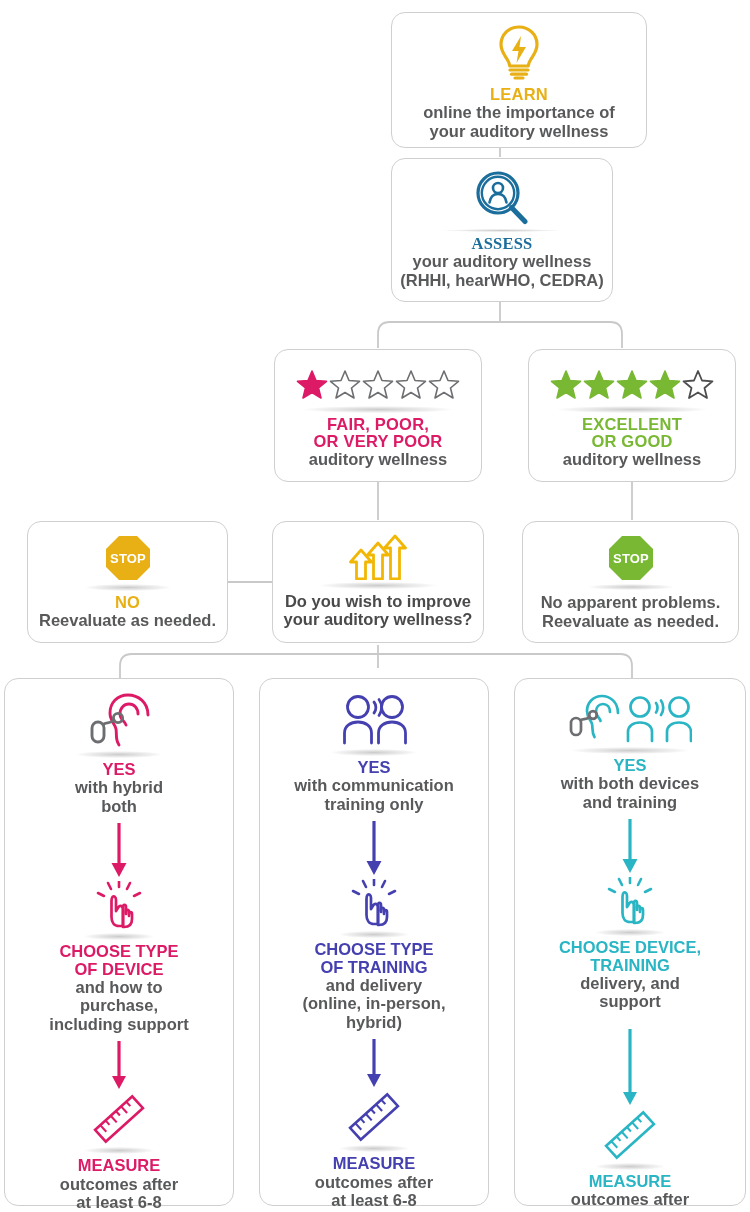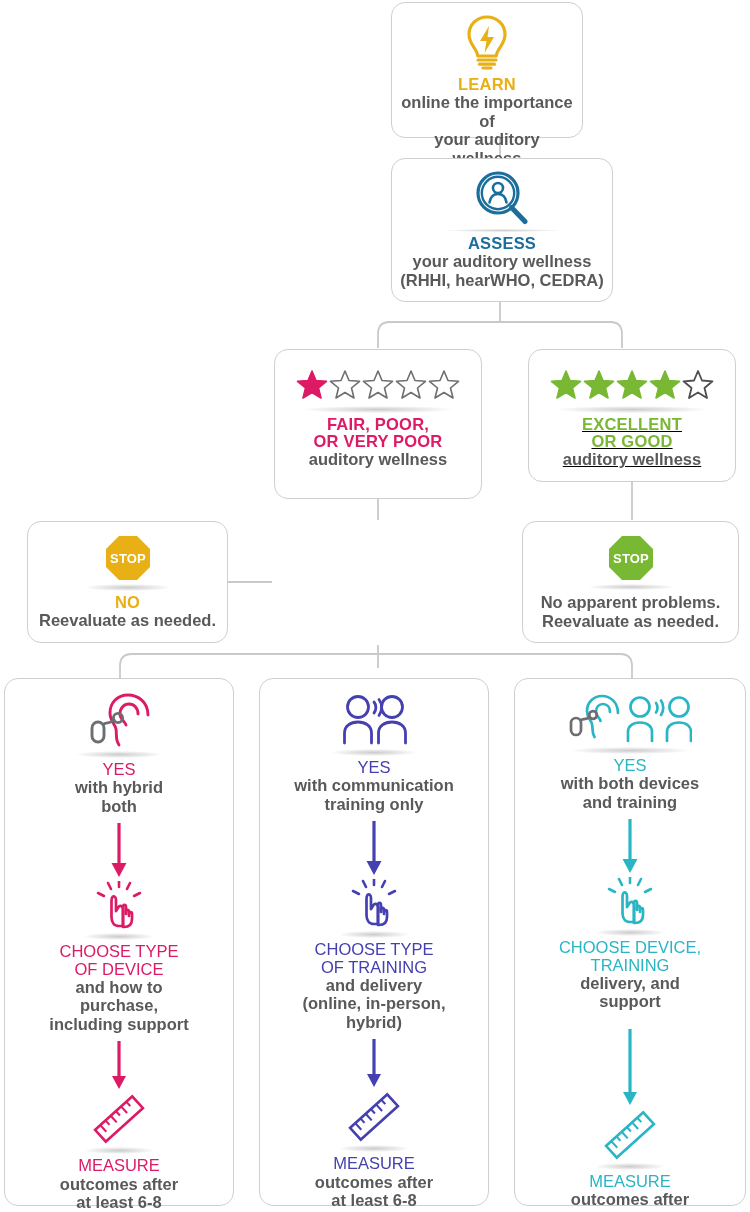--- a/index.html
+++ b/index.html
@@ -44,40 +44,40 @@
   }
   .sub{
     color:#58595b;
     font-size:16.5px;
     line-height:1.12;
     font-weight:bold;
   }
 
   
   .c-gold{color:#E8B014;}
-  .c-blue{color:#1B6E9C;}
+  .c-blue{color:#1B6E9C;font-family:Liberation Serif, serif;}
   .c-pink{color:#DD1A66;}
   .c-green{color:#78B833;}
   .c-indigo{color:#4540B0;}
   .c-teal{color:#29B5C4;}
 
   
   .stars{display:flex;gap:1px;align-items:center;justify-content:center;height:40px;}
 
   
   .col{
     position:absolute;box-sizing:border-box;
     background:#fff;border:1.6px solid #cfcfcf;border-radius:14px;
     display:flex;flex-direction:column;align-items:center;
     padding:14px 6px 10px;
   }
   .blk{display:flex;flex-direction:column;align-items:center;text-align:center;}
   .arrowgap{display:flex;justify-content:center;}
   .txt-sm{font-size:16.5px;line-height:1.12;font-weight:bold;color:#58595b;}
-  .kick-sm{font-weight:normal;font-size:16.5px;line-height:1.05;text-transform:uppercase;text-align:center;}
+  .kick-sm{font-weight:bold;font-size:16.5px;line-height:1.05;text-transform:uppercase;text-align:center;}
 </style>
 </head>
 <body>
 
 <div id="stage">
 
   <svg id="wires" viewBox="0 0 750 1212">
     <g fill="none" stroke="#c9c9c9" stroke-width="1.8">
 
       <path d="M500,138 L500,157"></path>
@@ -89,21 +89,21 @@
 
       <path d="M632,482 L632,520"></path>
 
       <path d="M228,582 L272,582"></path>
 
       <path d="M378,645 L378,668"></path>
       <path d="M120,678 L120,666 Q120,654 132,654 L620,654 Q632,654 632,666 L632,678"></path>
     </g>
   </svg>
 
-  <div class="node" style="left:391px;top:2px;width:192px;height:136px;">
+  <div class="node" style="left:391px;top:12px;width:256px;height:136px;">
     <div class="icon-wrap">
       <svg width="52" height="58" viewBox="0 0 52 58">
         <g fill="none" stroke="#E8B014" stroke-width="3.2" stroke-linecap="round" stroke-linejoin="round">
           <path d="M26 4 C15.5 4 8 12 8 21.5 C8 28 11.5 32 14 36 C15.8 38.8 16.5 40.5 16.8 43 L35.2 43 C35.5 40.5 36.2 38.8 38 36 C40.5 32 44 28 44 21.5 C44 12 36.5 4 26 4 Z"></path>
           <path d="M17 47 L35 47"></path>
           <path d="M18.5 51.2 L33.5 51.2"></path>
           <path d="M22 55 L30 55"></path>
         </g>
         <path d="M28 13 L19 28 L25.5 28 L23.5 40 L33 24 L26.5 24 Z" fill="#E8B014"></path>
       </svg>
@@ -127,21 +127,21 @@
           <path d="M15.5 33.5 C16.5 27 20 25 24 25 C28 25 31.5 27 32.5 33.5"></path>
         </g>
       </svg>
     </div>
     <div class="shadow"></div>
     <div class="kicker c-blue">ASSESS</div>
     <div class="sub">your auditory wellness</div>
     <div class="sub">(RHHI, hearWHO, CEDRA)</div>
   </div>
 
-  <div class="node" style="left:274px;top:349px;width:208px;height:150px;padding-top:14px;">
+  <div class="node" style="left:274px;top:349px;width:208px;height:133px;padding-top:14px;">
     <div class="stars">
       <svg width="32" height="31" viewBox="0 0 32 31">
           <path d="M16 2 L20 11.5 L30.5 12.3 L22.5 19 L25 29 L16 23.5 L7 29 L9.5 19 L1.5 12.3 L12 11.5 Z" fill="#DD1A66" stroke="#DD1A66" stroke-width="1.6" stroke-linejoin="round"></path>
         </svg>
       <svg width="32" height="31" viewBox="0 0 32 31">
           <path d="M16 2 L20 11.5 L30.5 12.3 L22.5 19 L25 29 L16 23.5 L7 29 L9.5 19 L1.5 12.3 L12 11.5 Z" fill="none" stroke="#6d6e71" stroke-width="1.6" stroke-linejoin="round"></path>
         </svg>
       <svg width="32" height="31" viewBox="0 0 32 31">
           <path d="M16 2 L20 11.5 L30.5 12.3 L22.5 19 L25 29 L16 23.5 L7 29 L9.5 19 L1.5 12.3 L12 11.5 Z" fill="none" stroke="#6d6e71" stroke-width="1.6" stroke-linejoin="round"></path>
         </svg>
@@ -151,21 +151,21 @@
       <svg width="32" height="31" viewBox="0 0 32 31">
           <path d="M16 2 L20 11.5 L30.5 12.3 L22.5 19 L25 29 L16 23.5 L7 29 L9.5 19 L1.5 12.3 L12 11.5 Z" fill="none" stroke="#6d6e71" stroke-width="1.6" stroke-linejoin="round"></path>
         </svg>
     </div>
     <div class="shadow lg"></div>
     <div class="kicker c-pink">FAIR, POOR,</div>
     <div class="kicker c-pink">OR VERY POOR</div>
     <div class="sub">auditory wellness</div>
   </div>
 
-  <div class="node" style="left:528px;top:349px;width:208px;height:133px;padding-top:14px;text-decoration:underline;">
+  <div class="node" style="left:528px;top:349px;width:208px;height:133px;padding-top:14px;">
     <div class="stars">
       <svg width="32" height="31" viewBox="0 0 32 31">
           <path d="M16 2 L20 11.5 L30.5 12.3 L22.5 19 L25 29 L16 23.5 L7 29 L9.5 19 L1.5 12.3 L12 11.5 Z" fill="#78B833" stroke="#78B833" stroke-width="1.6" stroke-linejoin="round"></path>
         </svg>
       <svg width="32" height="31" viewBox="0 0 32 31">
           <path d="M16 2 L20 11.5 L30.5 12.3 L22.5 19 L25 29 L16 23.5 L7 29 L9.5 19 L1.5 12.3 L12 11.5 Z" fill="#78B833" stroke="#78B833" stroke-width="1.6" stroke-linejoin="round"></path>
         </svg>
       <svg width="32" height="31" viewBox="0 0 32 31">
           <path d="M16 2 L20 11.5 L30.5 12.3 L22.5 19 L25 29 L16 23.5 L7 29 L9.5 19 L1.5 12.3 L12 11.5 Z" fill="#78B833" stroke="#78B833" stroke-width="1.6" stroke-linejoin="round"></path>
         </svg>
@@ -187,20 +187,34 @@
       <svg width="48" height="48" viewBox="0 0 48 48">
         <polygon points="15,2 33,2 46,15 46,33 33,46 15,46 2,33 2,15" fill="#E8B014"></polygon>
         <text x="24" y="29" text-anchor="middle" font-family="Liberation Sans, sans-serif" font-size="13" font-weight="bold" fill="#ffffff" letter-spacing="0.2">STOP</text>
       </svg>
     </div>
     <div class="shadow sm"></div>
     <div class="kicker c-gold">NO</div>
     <div class="sub">Reevaluate as needed.</div>
   </div>
 
+  <div class="node" style="left:272px;top:521px;width:212px;height:122px;padding-top:10px;">
+    <div class="icon-wrap">
+      <svg width="64" height="48" viewBox="0 0 64 48">
+        <g fill="none" stroke="#F2B705" stroke-width="2.8" stroke-linejoin="round">
+          <path d="M10.5 47 L10.5 30 L4.5 30 L15 18 L25.5 30 L19.5 30 L19.5 47 Z"></path>
+          <path d="M27.5 47 L27.5 23 L21.5 23 L32 11 L42.5 23 L36.5 23 L36.5 47 Z"></path>
+          <path d="M44.5 47 L44.5 16 L38.5 16 L49 4 L59.5 16 L53.5 16 L53.5 47 Z"></path>
+        </g>
+      </svg>
+    </div>
+    <div class="shadow"></div>
+    <div class="sub" style="color:#4a4a4c;">Do you wish to improve</div>
+    <div class="sub" style="color:#4a4a4c;">your auditory wellness?</div>
+  </div>
 
   <div class="node" style="left:522px;top:521px;width:217px;height:122px;padding-top:12px;">
     <div class="icon-wrap">
       <svg width="48" height="48" viewBox="0 0 48 48">
         <polygon points="15,2 33,2 46,15 46,33 33,46 15,46 2,33 2,15" fill="#78B833"></polygon>
         <text x="24" y="29" text-anchor="middle" font-family="Liberation Sans, sans-serif" font-size="13" font-weight="bold" fill="#ffffff" letter-spacing="0.2">STOP</text>
       </svg>
     </div>
     <div class="shadow sm"></div>
     <div class="sub">No apparent problems.</div>

